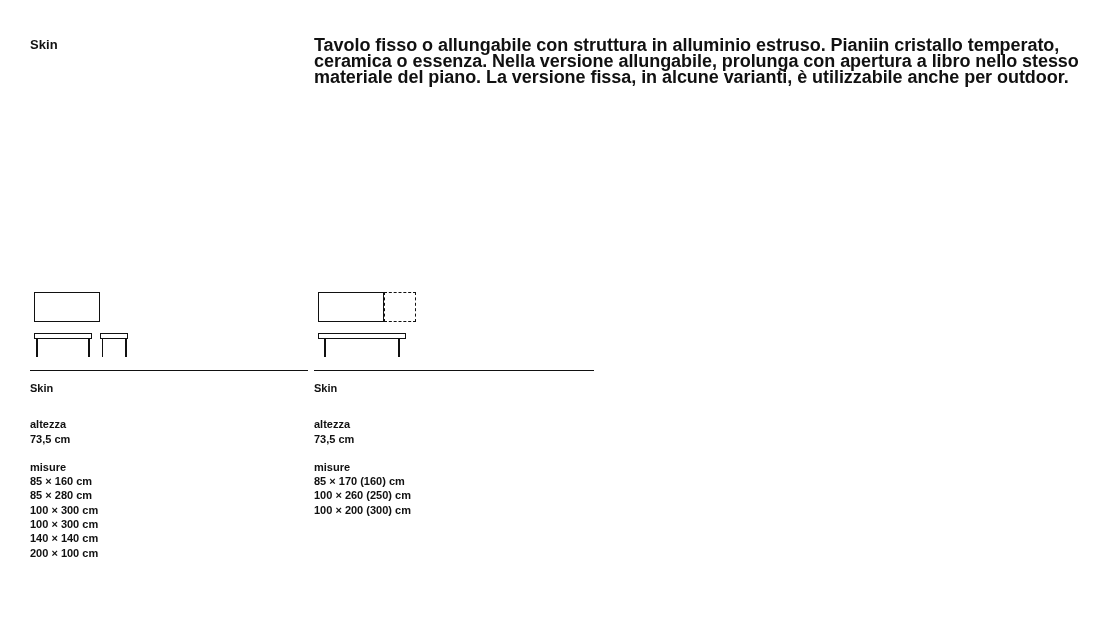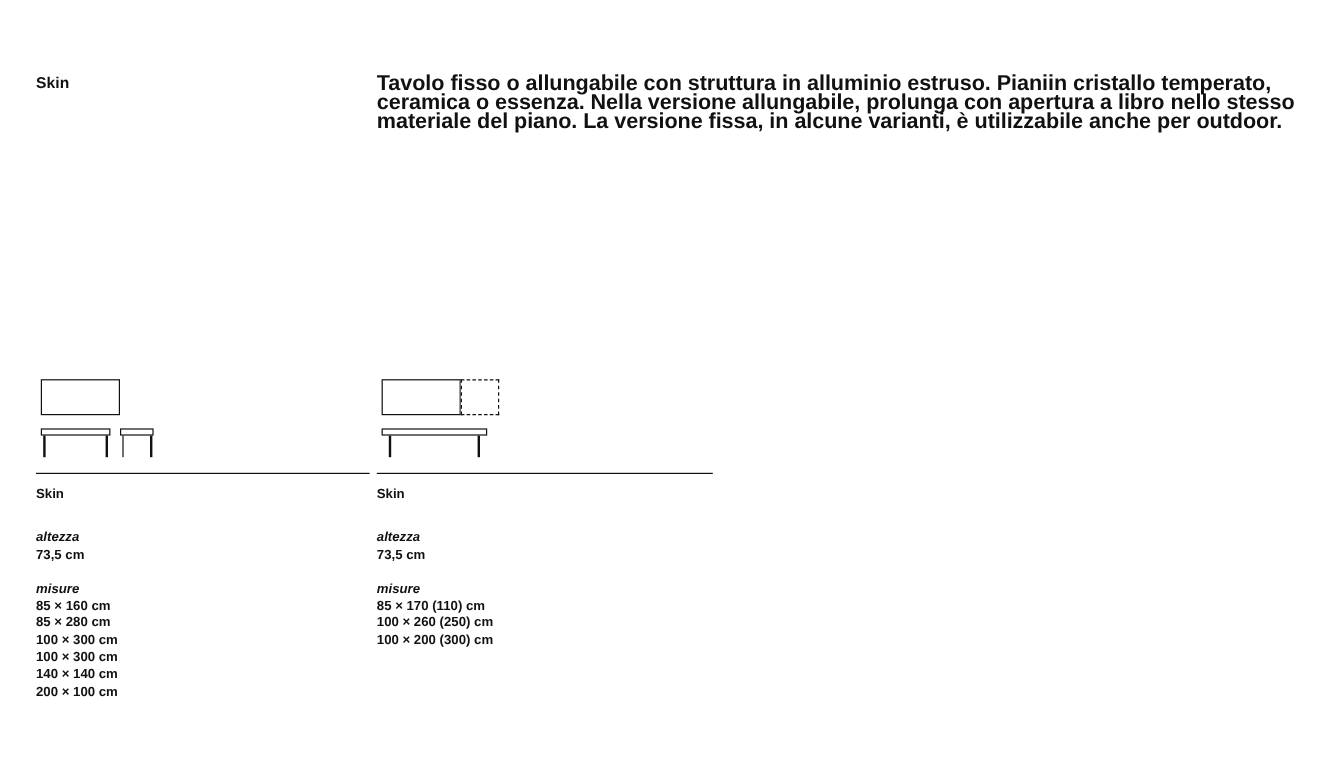--- a/index.html
+++ b/index.html
@@ -12,21 +12,20 @@
     height: 640px;
     position: relative;
     font-family: "Liberation Sans", sans-serif;
     color: #111111;
     overflow: hidden;
   }
   .page {
     position: relative;
     width: 1110px;
     height: 488px;
-    margin-top: 24px;
   }
 
   
   .product-title {
     position: absolute;
     left: 30px;
     top: 37px;
     font-size: 13px;
     font-weight: bold;
     letter-spacing: 0.1px;
@@ -177,21 +176,21 @@
 
   .spec {
     position: absolute;
     left: 0;
     top: 93px;
     font-size: 11px;
     font-weight: bold;
     line-height: 14.3px;
   }
   .spec .name { margin: 0 0 22px 0; }
-  .spec .group-label { margin: 0; font-style: italic; }
+  .spec .group-label { margin: 0; }
   .spec .group-values { margin: 0 0 0 0; }
   .spec .block-gap { height: 14px; }
   .spec p { margin: 0; }
 </style>
 </head>
 <body>
 
 <div class="page">
 
   <div class="product-title">Skin</div>
@@ -238,19 +237,19 @@
         <div class="leg-r"></div>
       </div>
     </div>
     <div class="rule"></div>
     <div class="spec">
       <p class="name">Skin</p>
       <p class="group-label">altezza</p>
       <p class="group-values">73,5 cm</p>
       <div class="block-gap"></div>
       <p class="group-label">misure</p>
-      <p>85 × 170 (110) cm</p>
+      <p>85 × 170 (160) cm</p>
       <p>100 × 260 (250) cm</p>
       <p>100 × 200 (300) cm</p>
     </div>
   </div>
 
 </div>
 
 </body></html>

